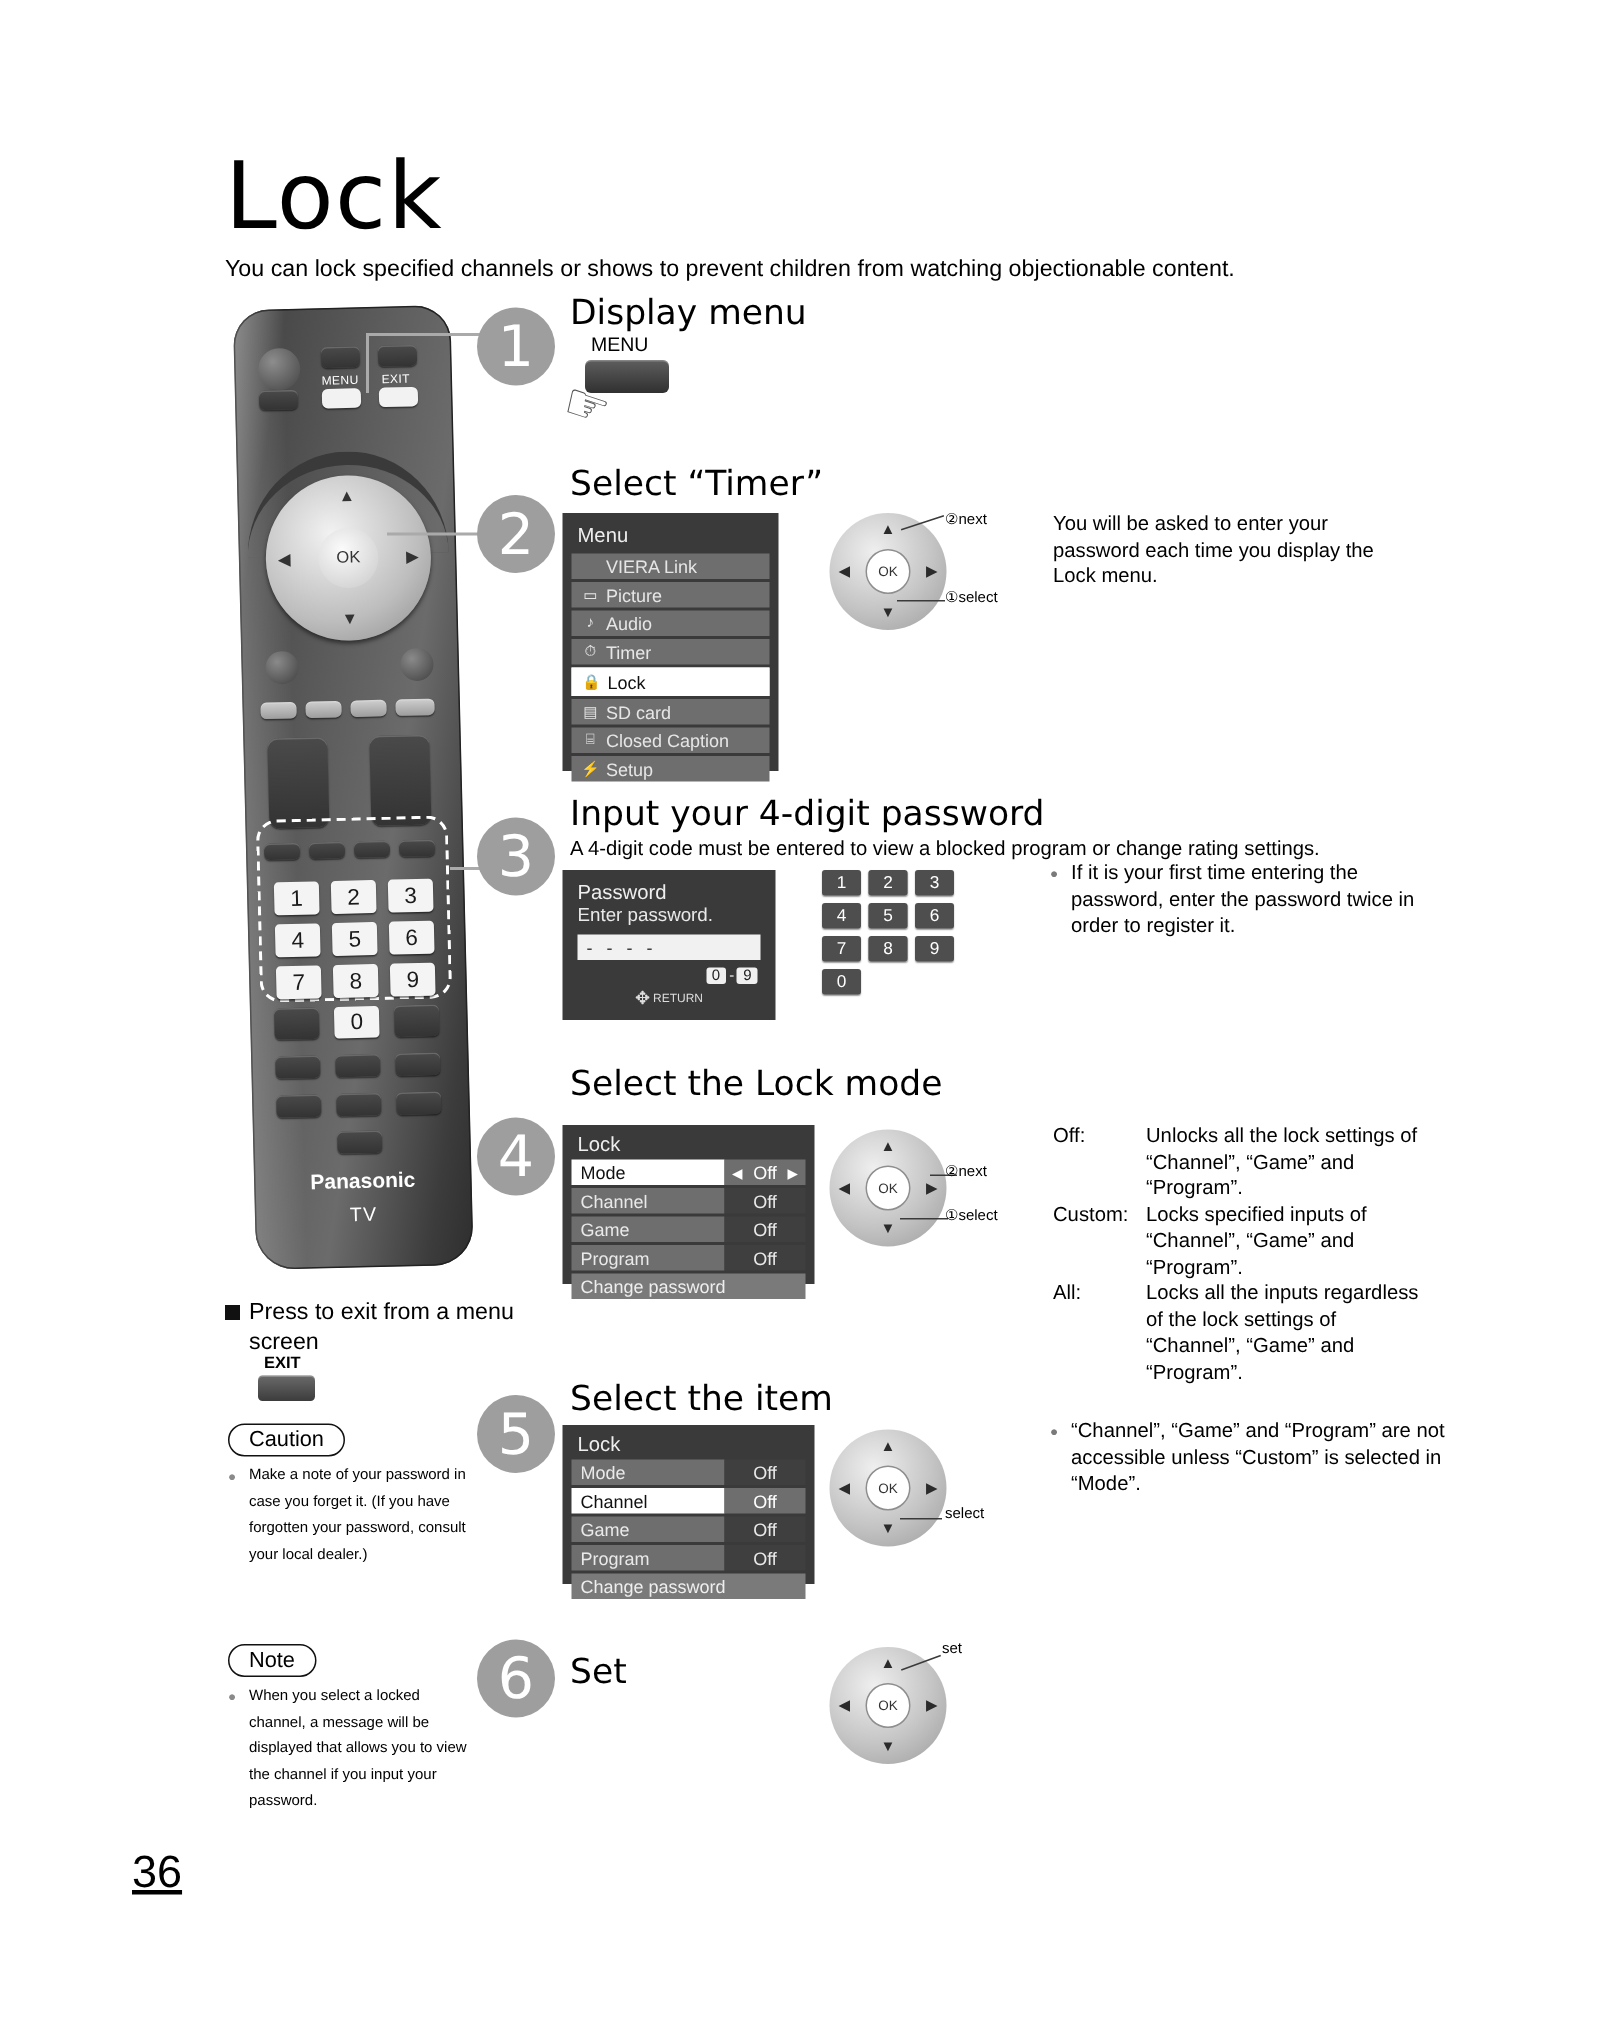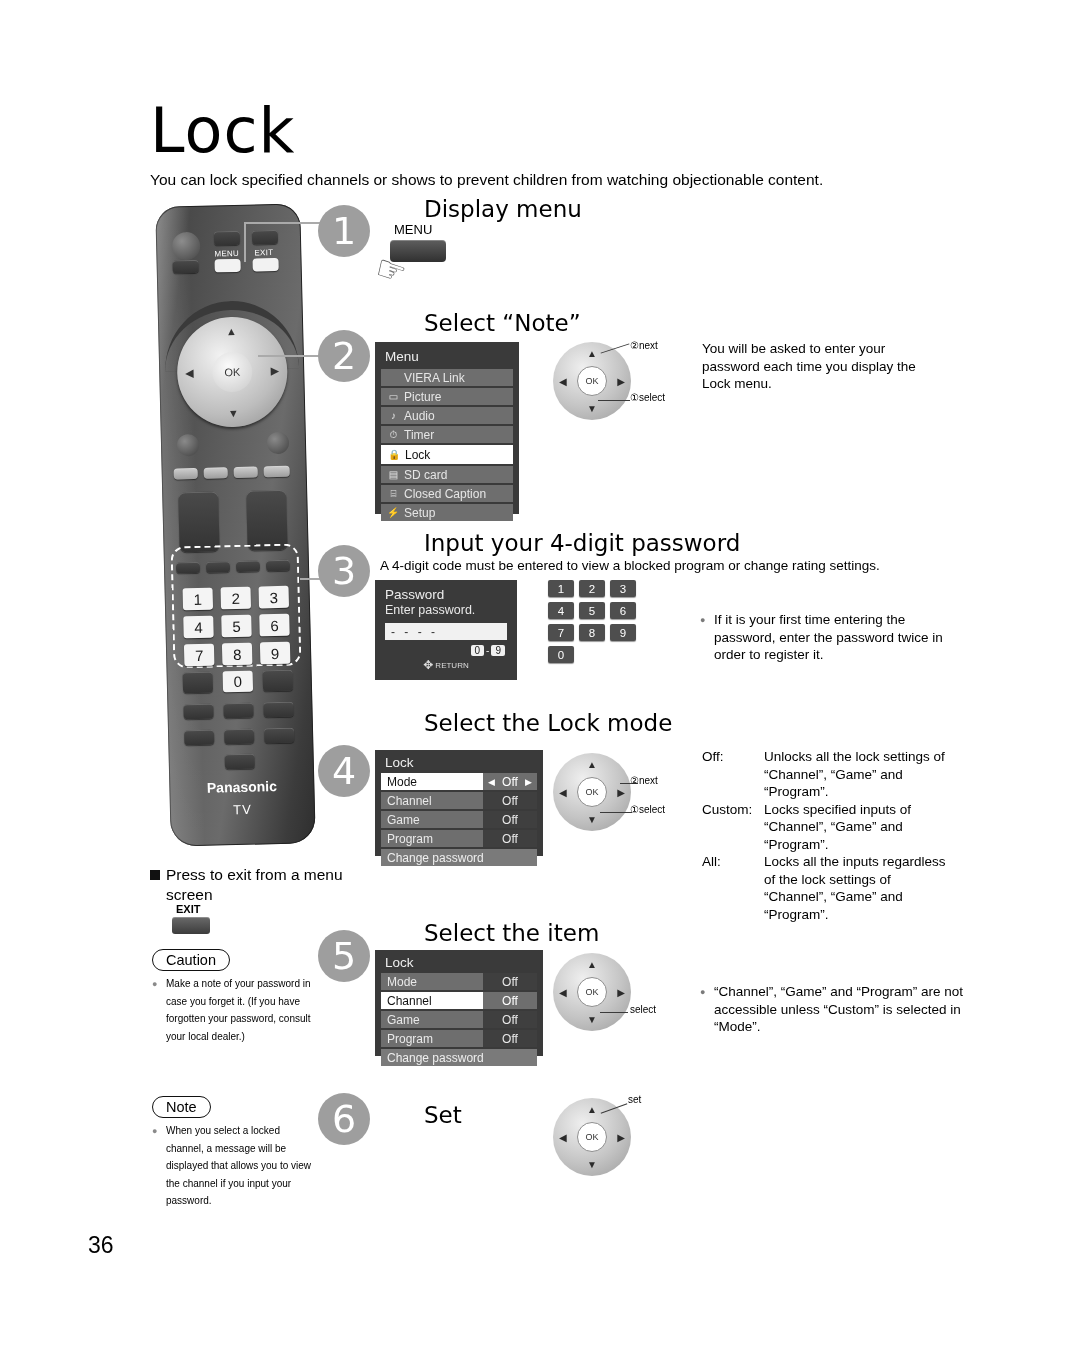--- a/index.html
+++ b/index.html
@@ -66,21 +66,21 @@
     border:2px dashed #ffffff;border-radius:14px;}
 
   
   .step-num{
     position:absolute;width:52px;height:52px;border-radius:50%;
     background:#9e9e9e;color:#fff;
     font-size:38px;font-family:"DejaVu Sans",sans-serif;
     display:flex;align-items:center;justify-content:center;
     line-height:1;
   }
-  .step-head{position:absolute;font-size:23px;font-family:"DejaVu Sans",sans-serif;font-weight:400;margin-left:44px;}
+  .step-head{position:absolute;font-size:23px;font-family:"DejaVu Sans",sans-serif;font-weight:400;}
 
   
   .osd{position:absolute;background:#3a3a3a;color:#e9e9e9;font-size:12.5px;}
   .osd .osd-title{padding:7px 10px 5px 10px;font-size:13.5px;color:#eee;}
   .osd-row{display:flex;align-items:center;height:17px;margin:0 6px 2px 6px;
            background:#6e6e6e;color:#e6e6e6;padding-left:6px;font-size:12px;}
   .osd-row.sel{background:#ffffff;color:#111;border:1px solid #fff;}
   .osd-row .ico{width:13px;margin-right:4px;display:inline-block;text-align:center;font-size:10px;}
 
   
@@ -116,21 +116,21 @@
   .dpad i{position:absolute;font-style:normal;font-size:10px;color:#2b2b2b;}
   .dpad .up{left:50%;top:6px;transform:translateX(-50%);}
   .dpad .dn{left:50%;bottom:6px;transform:translateX(-50%);}
   .dpad .lf{left:6px;top:50%;transform:translateY(-50%);}
   .dpad .rt{right:6px;top:50%;transform:translateY(-50%);}
   .callout{position:absolute;font-size:10px;}
   .lead{position:absolute;background:#3a3a3a;height:1px;}
 
   
   .rtext{position:absolute;font-size:13.5px;line-height:17.5px;}
-  .bullet{position:absolute;font-size:13.5px;line-height:17.5px;padding-left:14px;margin-top:38px;}
+  .bullet{position:absolute;font-size:13.5px;line-height:17.5px;padding-left:14px;}
   .bullet:before{content:"●";position:absolute;left:0;top:0;font-size:9px;color:#7a7a7a;line-height:18px;}
   .deftbl{position:absolute;font-size:13.5px;line-height:17.5px;}
   .deftbl .drow{display:flex;}
   .deftbl .dk{flex:0 0 62px;}
   .deftbl .dv{flex:1;}
 
   
   .sqhead{position:absolute;font-size:15.5px;line-height:20px;padding-left:16px;}
   .sqhead:before{content:"";position:absolute;left:0;top:5px;width:10px;height:10px;background:#111;}
   .pill{position:absolute;border:1.6px solid #111;border-radius:14px;
@@ -138,21 +138,21 @@
   .note-body{position:absolute;font-size:10px;line-height:17.5px;padding-left:14px;}
   .note-body:before{content:"●";position:absolute;left:0;top:0;font-size:9px;color:#8a8a8a;line-height:18px;}
 
   #exit-lbl{position:absolute;font-size:11px;font-weight:bold;}
   #exit-key{position:absolute;width:38px;height:17px;border-radius:3px;
     background:linear-gradient(180deg,#6a6a6a,#3c3c3c);box-shadow:inset 0 1px 0 rgba(255,255,255,.25);}
   #menu-lbl{position:absolute;font-size:13px;}
   #menu-key{position:absolute;width:56px;height:22px;border-radius:4px;
     background:linear-gradient(180deg,#5e5e5e,#303030);box-shadow:inset 0 1px 0 rgba(255,255,255,.25);}
 
-  #page-number{position:absolute;left:88px;top:1232px;font-size:23px;}
+  #page-number{position:absolute;left:88px;top:1232px;font-size:30px;text-decoration:underline;}
   .hand{position:absolute;font-size:34px;color:#555;transform:rotate(18deg);}
 </style>
 </head>
 <body>
 
 <div class="page">
 
   <div id="page-title">Lock</div>
   <div id="intro">You can lock specified channels or shows to prevent children from watching objectionable content.</div>
 
@@ -226,21 +226,21 @@
   <div class="lead" style="left:258px;top:355px;width:80px;background:#aaa;height:2px;"></div>
   <div class="lead" style="left:300px;top:578px;width:40px;background:#aaa;height:2px;"></div>
 
   <div class="step-num" style="left:318px;top:205px;">1</div>
   <div class="step-head" style="left:380px;top:196px;">Display menu</div>
   <div id="menu-lbl" style="left:394px;top:222px;">MENU</div>
   <div id="menu-key" style="left:390px;top:240px;"></div>
   <div class="hand" style="left:376px;top:250px;">☞</div>
 
   <div class="step-num" style="left:318px;top:330px;">2</div>
-  <div class="step-head" style="left:380px;top:310px;">Select “Note”</div>
+  <div class="step-head" style="left:380px;top:310px;">Select “Timer”</div>
 
   <div class="osd" style="left:375px;top:342px;width:144px;height:172px;">
     <div class="osd-title">Menu</div>
     <div class="osd-row">
       <span class="ico"></span>
       <span>VIERA Link</span>
     </div>
     <div class="osd-row">
       <span class="ico">▭</span>
       <span>Picture</span>

